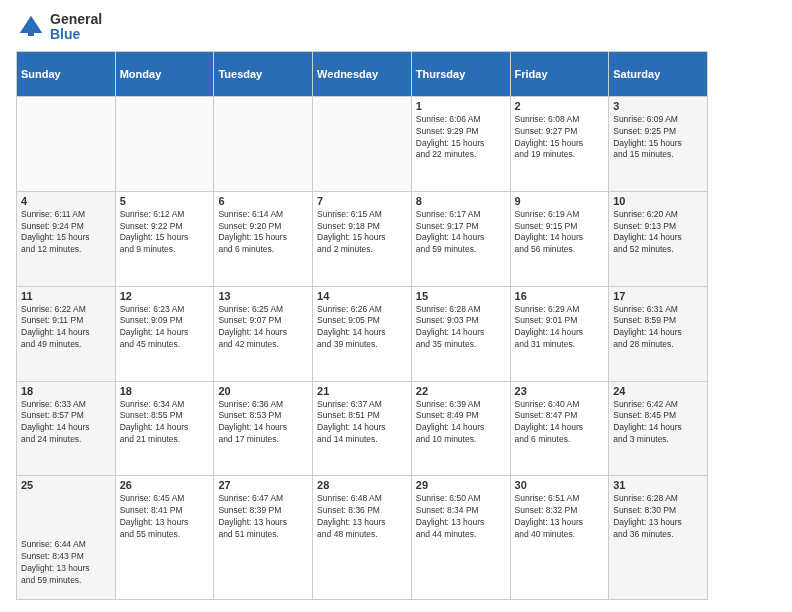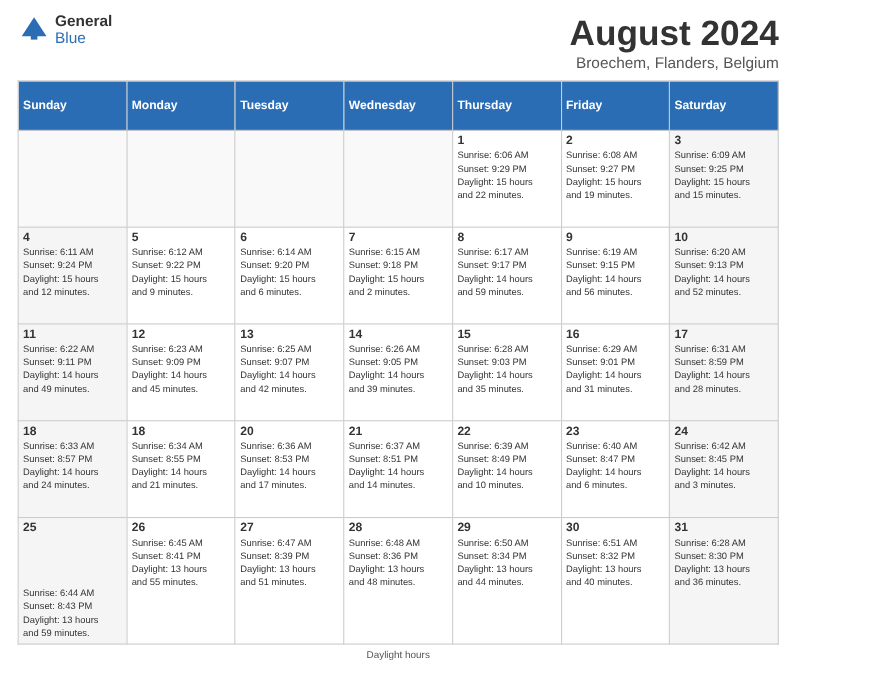--- a/index.html
+++ b/index.html
@@ -33,21 +33,21 @@
       flex-direction: column;
       line-height: 1.1;
     }
     .logo-general {
       font-size: 14px;
       font-weight: bold;
       color: #333;
     }
     .logo-blue {
       font-size: 14px;
-      font-weight: normal;
+      font-weight: bold;
       color: #2a6db5;
     }
     .logo-icon {
       width: 30px;
       height: 30px;
     }
     .title-section {
       text-align: right;
     }
     .month-title {
@@ -115,24 +115,20 @@
   <div class="header">
     <div class="logo">
       <svg class="logo-icon" viewBox="0 0 40 40">
         <polygon points="20,5 35,28 5,28" fill="#2a6db5"></polygon>
         <rect x="16" y="22" width="8" height="10" fill="#2a6db5"></rect>
       </svg>
       <div class="logo-text">
         <span class="logo-general">General</span>
         <span class="logo-blue">Blue</span>
       </div>
-    </div>
-    <div class="title-section">
-      <div class="month-title">August 2024</div>
-      <div class="location">Broechem, Flanders, Belgium</div>
     </div>
   </div>
 
   <table class="calendar">
     <thead>
       <tr>
         <th><span>Sunday</span></th>
         <th><span>Monday</span></th>
         <th><span>Tuesday</span></th>
         <th><span>Wednesday</span></th>
@@ -369,16 +365,13 @@
             <span class="day-number">31</span>
             <div class="day-info" style="white-space: pre-line;">Sunrise: 6:28 AM
 Sunset: 8:30 PM
 Daylight: 13 hours
 and 36 minutes.</div>
           </td>
         </tr>
       </tbody>
   </table>
 
-  <div class="footer">
-    <span>Daylight hours</span>
-  </div>
 </div>
 
 </body></html>

